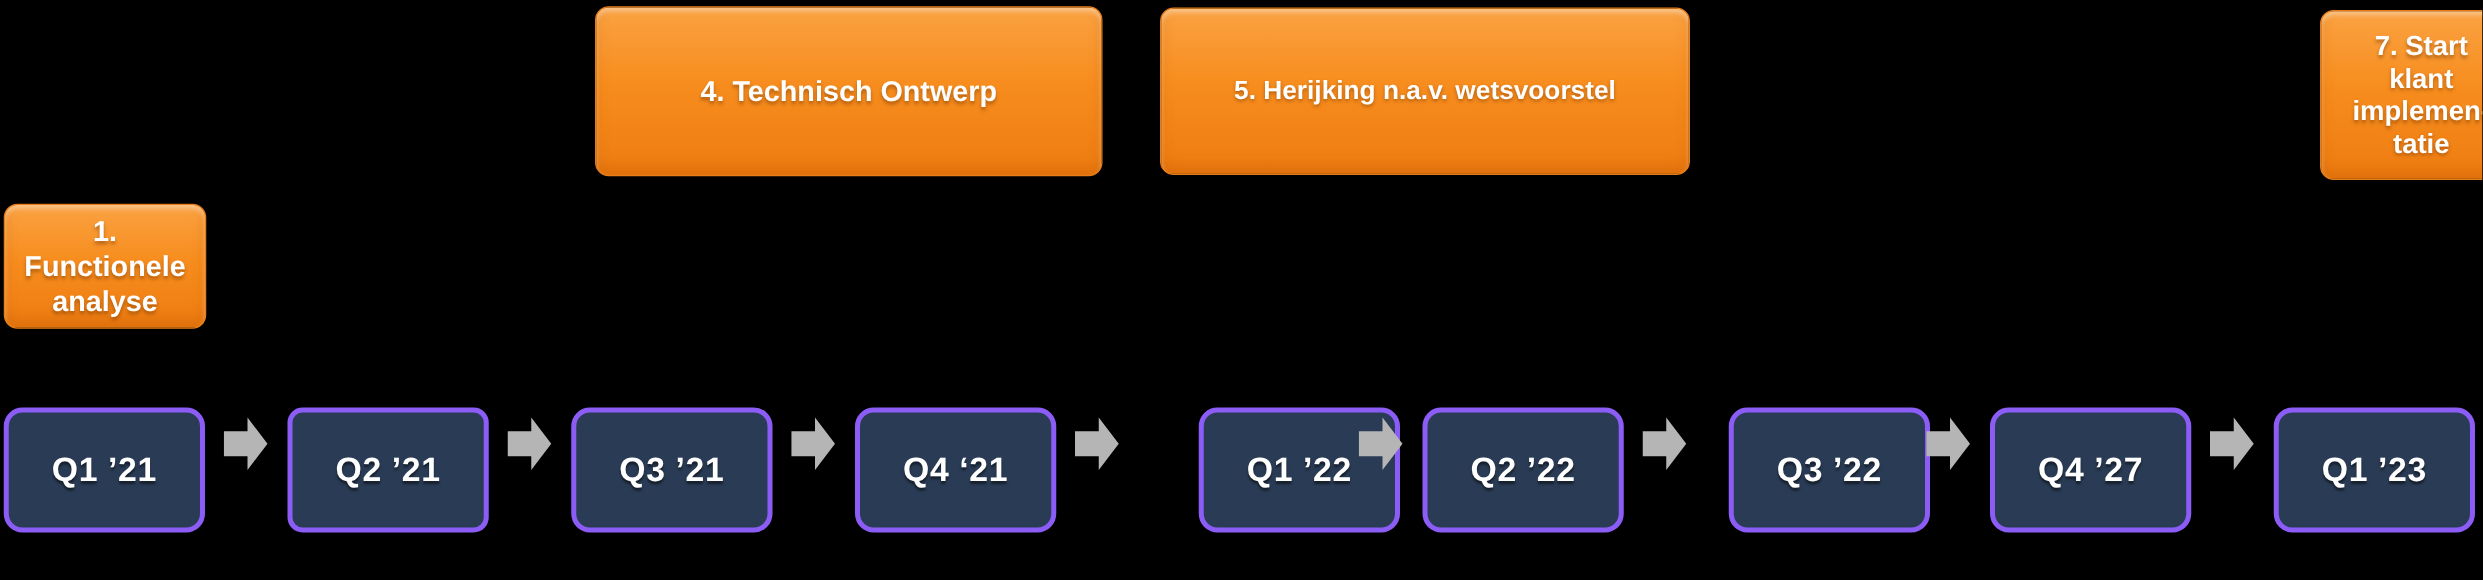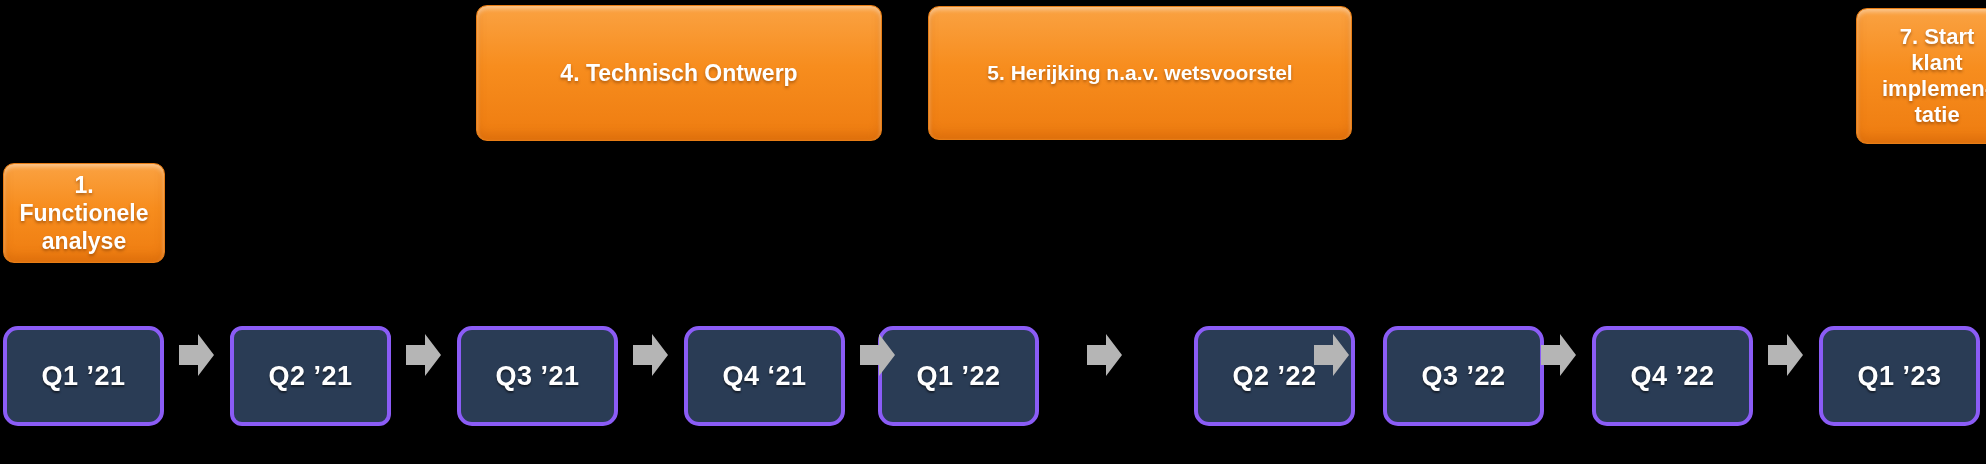--- a/index.html
+++ b/index.html
@@ -44,21 +44,21 @@
     display:flex;align-items:center;justify-content:center;
     background:#2a3c55;
     border:4px solid #8b5cf6;
     border-radius:15px;
     color:#fff;font-weight:bold;font-size:27px;letter-spacing:.5px;
     box-shadow:2px 3px 4px rgba(0,0,0,.6);
     text-shadow:0 2px 2px rgba(0,0,0,.5);
     margin-top:20px;
   }
   .q0{left:3px;} .q1{left:230px;border-radius:12px;} .q2{left:457px;align-items:center;} .q3{left:684px;}
-  .q4{left:878px;} .q5{left:1194px;} .q6{left:1383px;} .q7{left:1592px;}
+  .q4{left:959px;} .q5{left:1138px;} .q6{left:1383px;} .q7{left:1592px;}
   .q8{left:1819px;}
   
   .arrow{
     position:absolute;top:333px;width:36px;height:44px;
   }
   .a0{left:179px;} .a1{left:406px;} .a2{left:633px;} .a3{left:860px;}
   .a4{left:1087px;} .a5{left:1314px;} .a6{left:1541px;} .a7{left:1768px;}
 </style>
 </head>
 <body>
@@ -98,21 +98,21 @@
   <div class="quarter q4">
     <span>Q1 ’22</span>
   </div>
   <div class="quarter q5">
     <span>Q2 ’22</span>
   </div>
   <div class="quarter q6">
     <span>Q3 ’22</span>
   </div>
   <div class="quarter q7">
-    <span>Q4 ’22</span>
+    <span>Q4 ’27</span>
   </div>
   <div class="quarter q8">
     <span>Q1 ’23</span>
   </div>
 
   <svg class="arrow a0" viewBox="0 0 36 44">
       <polygon points="0,12 19,12 19,1 35,22 19,43 19,32 0,32" fill="#b5b5b5"></polygon>
     </svg>
   <svg class="arrow a1" viewBox="0 0 36 44">
       <polygon points="0,12 19,12 19,1 35,22 19,43 19,32 0,32" fill="#b5b5b5"></polygon>

